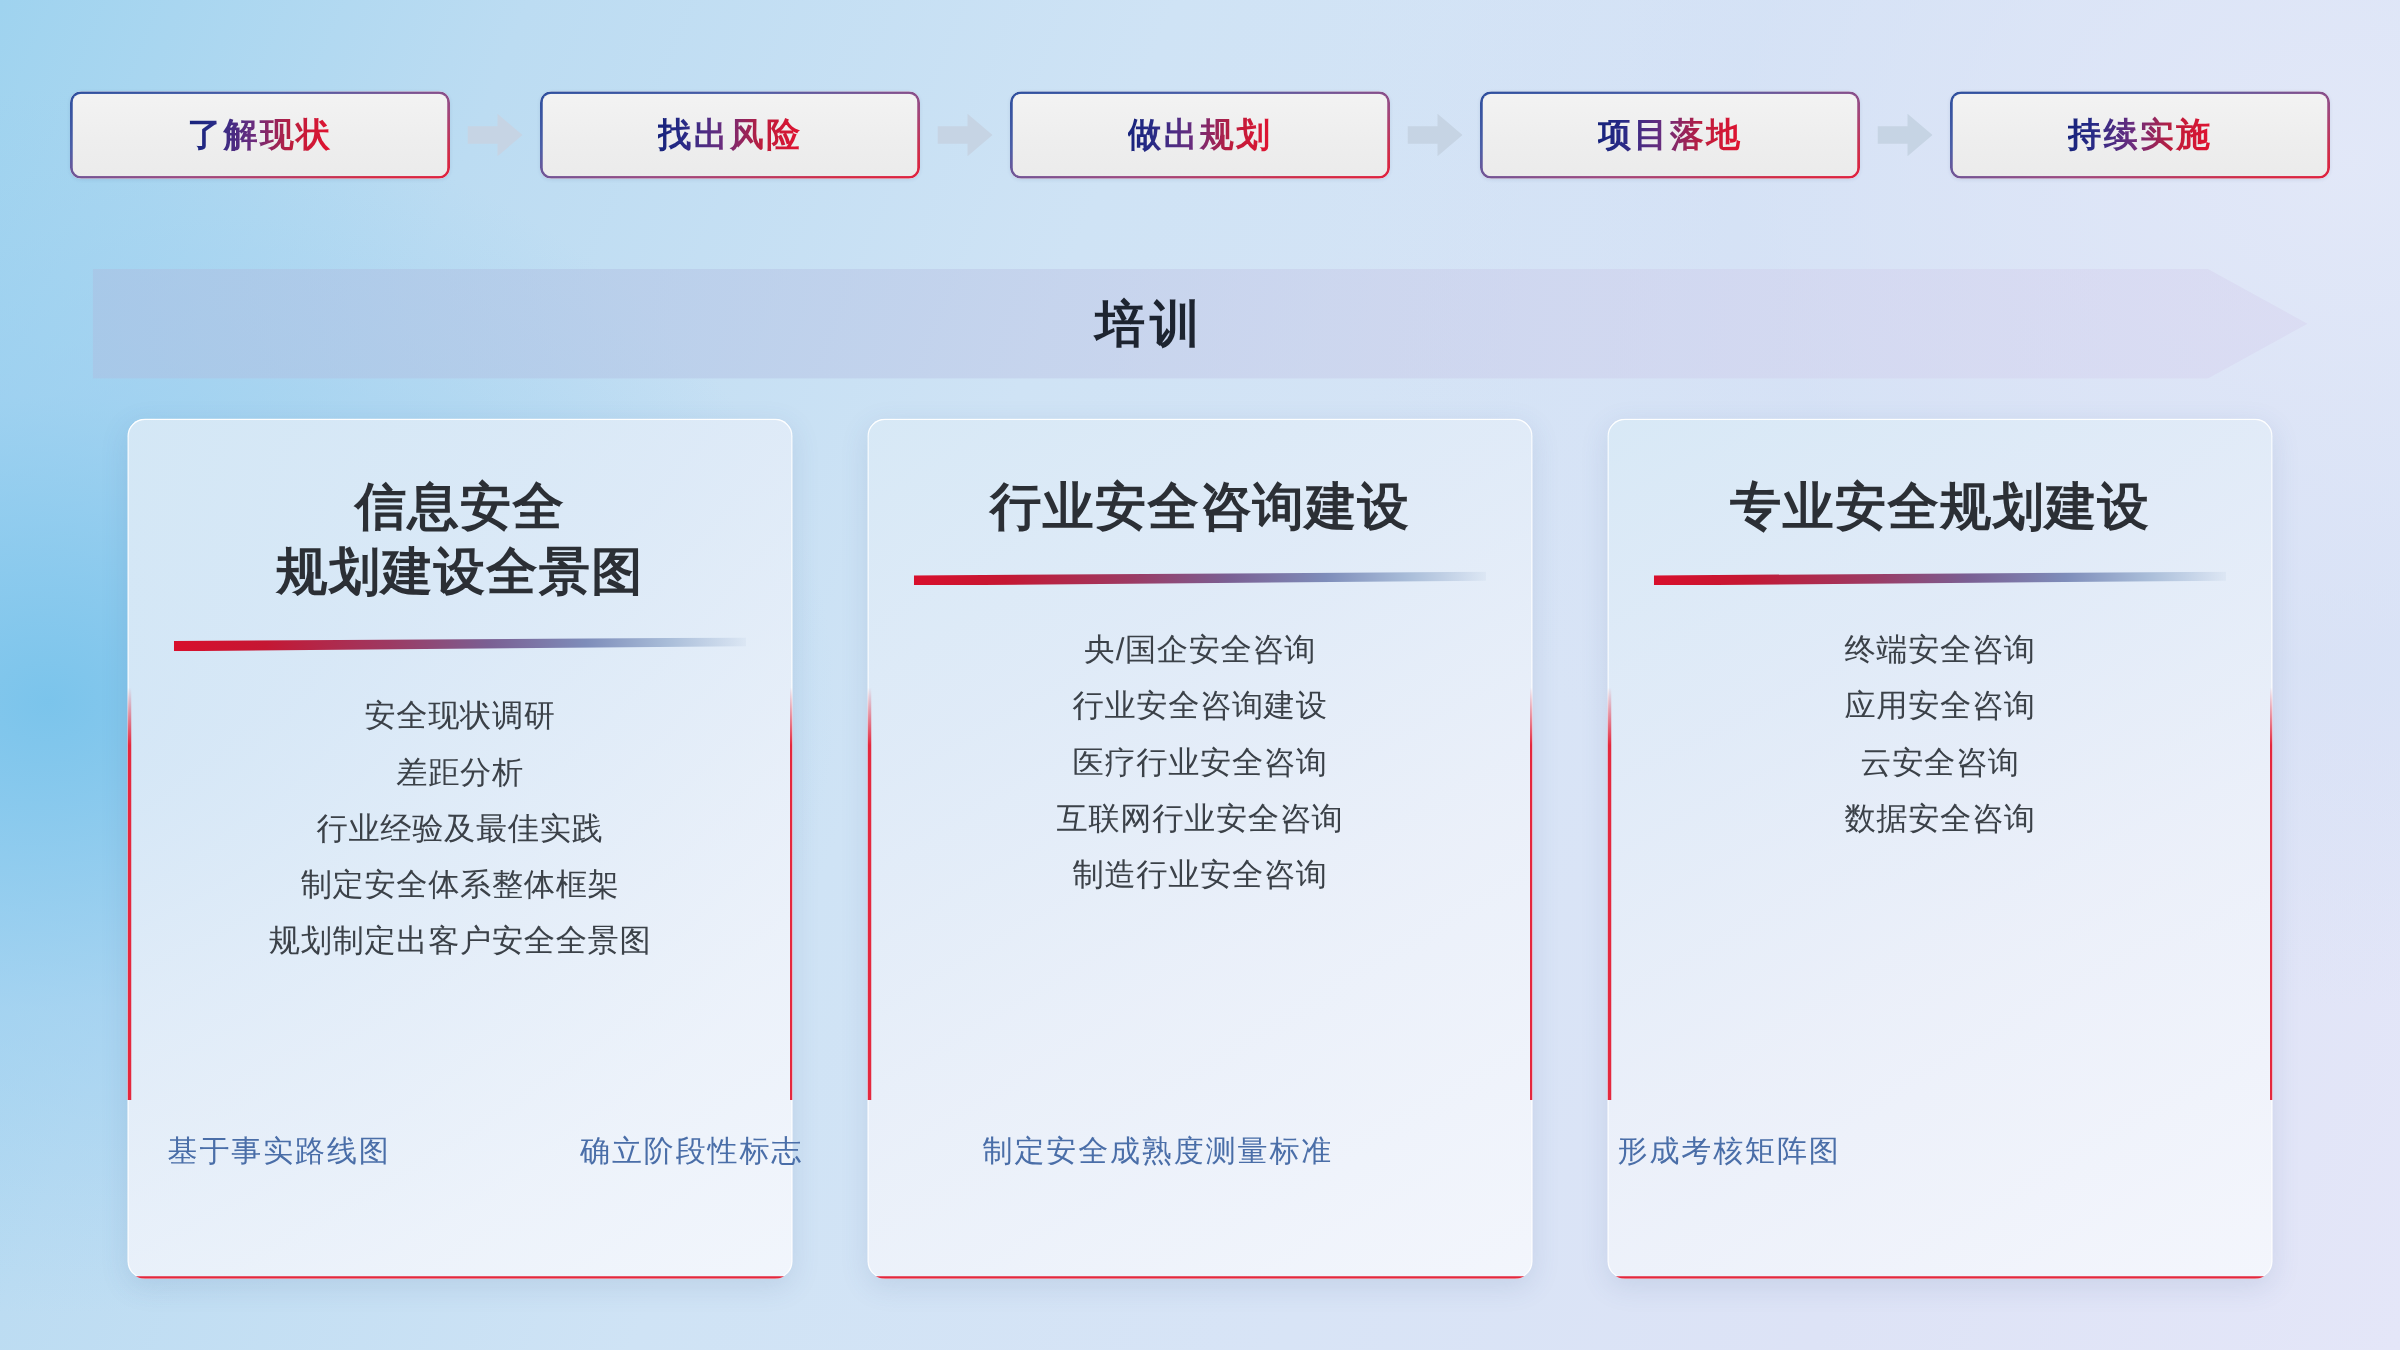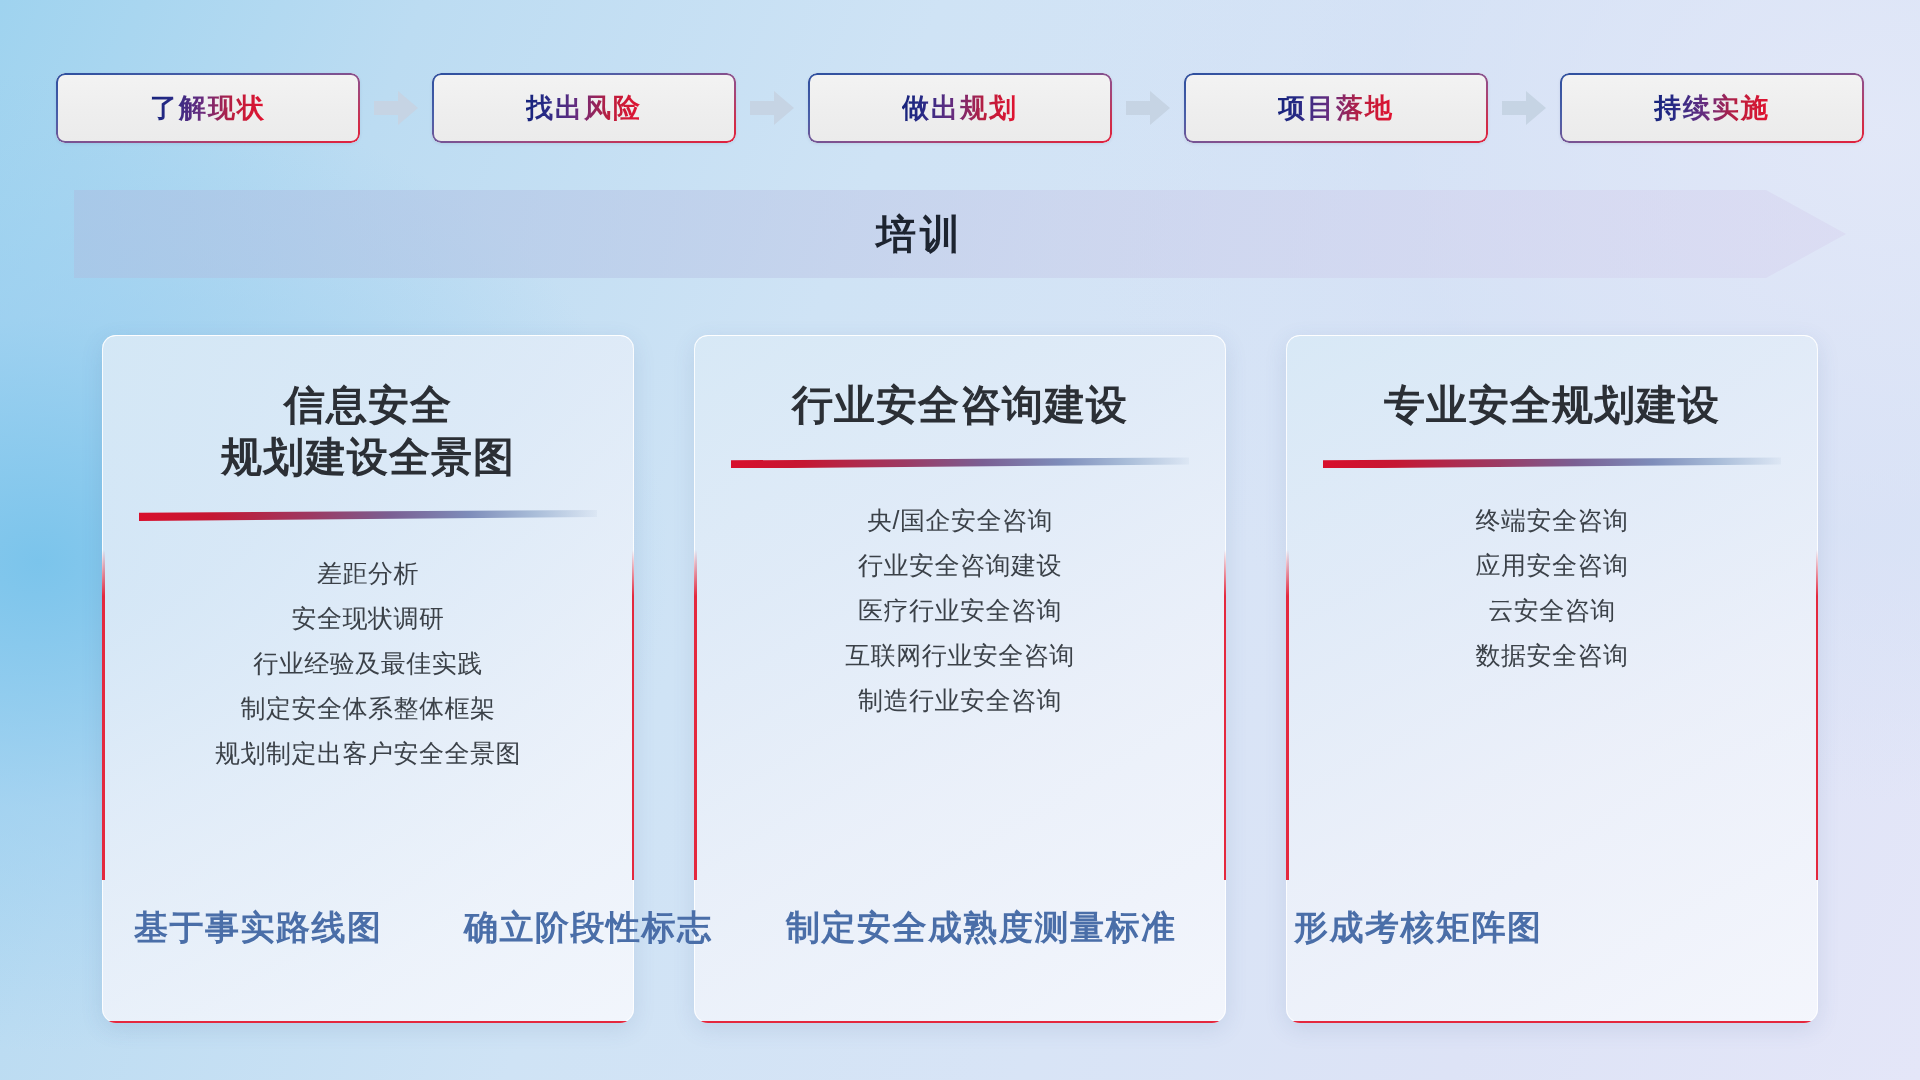--- a/index.html
+++ b/index.html
@@ -60,21 +60,21 @@
   }
   .step-arrow {
     width: 72px; height: 70px;
     display: flex; align-items: center; justify-content: center;
   }
   .step-arrow svg { display: block; }
 
   
   #banner {
     position: absolute;
-    left: 74px; top: 190px;
+    left: 74px; top: 215px;
     width: 1772px; height: 88px;
   }
   #banner-shape {
     position: absolute; inset: 0;
     background: linear-gradient(100deg, rgba(169,196,229,0.72) 0%, rgba(184,201,231,0.66) 28%, rgba(200,206,234,0.62) 55%, rgba(210,211,238,0.60) 78%, rgba(216,214,240,0.58) 100%);
     clip-path: polygon(0 0, calc(100% - 80px) 0, 100% 50%, calc(100% - 80px) 100%, 0 100%);
   }
   #banner-title {
     position: absolute;
     left: 0; top: 0; width: 1772px; height: 88px;
@@ -159,22 +159,22 @@
   }
 
   
   #bottom-labels {
     position: absolute;
     left: 0; top: 905px;
     width: 1920px; height: 60px;
   }
   .bottom-label {
     position: absolute;
-    font-size: 34px;
-    font-weight: 700;
+    font-size: 24px;
+    font-weight: 400;
     color: #4a6ea8;
     letter-spacing: 1.5px;
     white-space: nowrap;
     top: 0;
   }
 </style>
 </head>
 <body>
 
 <div id="step-row">
@@ -240,22 +240,22 @@
 
   <div class="card">
     <div class="card-border-top"></div>
     <div class="card-accent-left"></div>
     <div class="card-accent-right"></div>
     <div class="card-accent-bottom"></div>
     <div class="card-title">信息安全
 规划建设全景图</div>
     <div class="card-divider"></div>
     <ul class="card-list">
+      <li>安全现状调研</li>
       <li>差距分析</li>
-      <li>安全现状调研</li>
       <li>行业经验及最佳实践</li>
       <li>制定安全体系整体框架</li>
       <li>规划制定出客户安全全景图</li>
     </ul>
   </div>
 
   <div class="card">
     <div class="card-border-top"></div>
     <div class="card-accent-left"></div>
     <div class="card-accent-right"></div>

